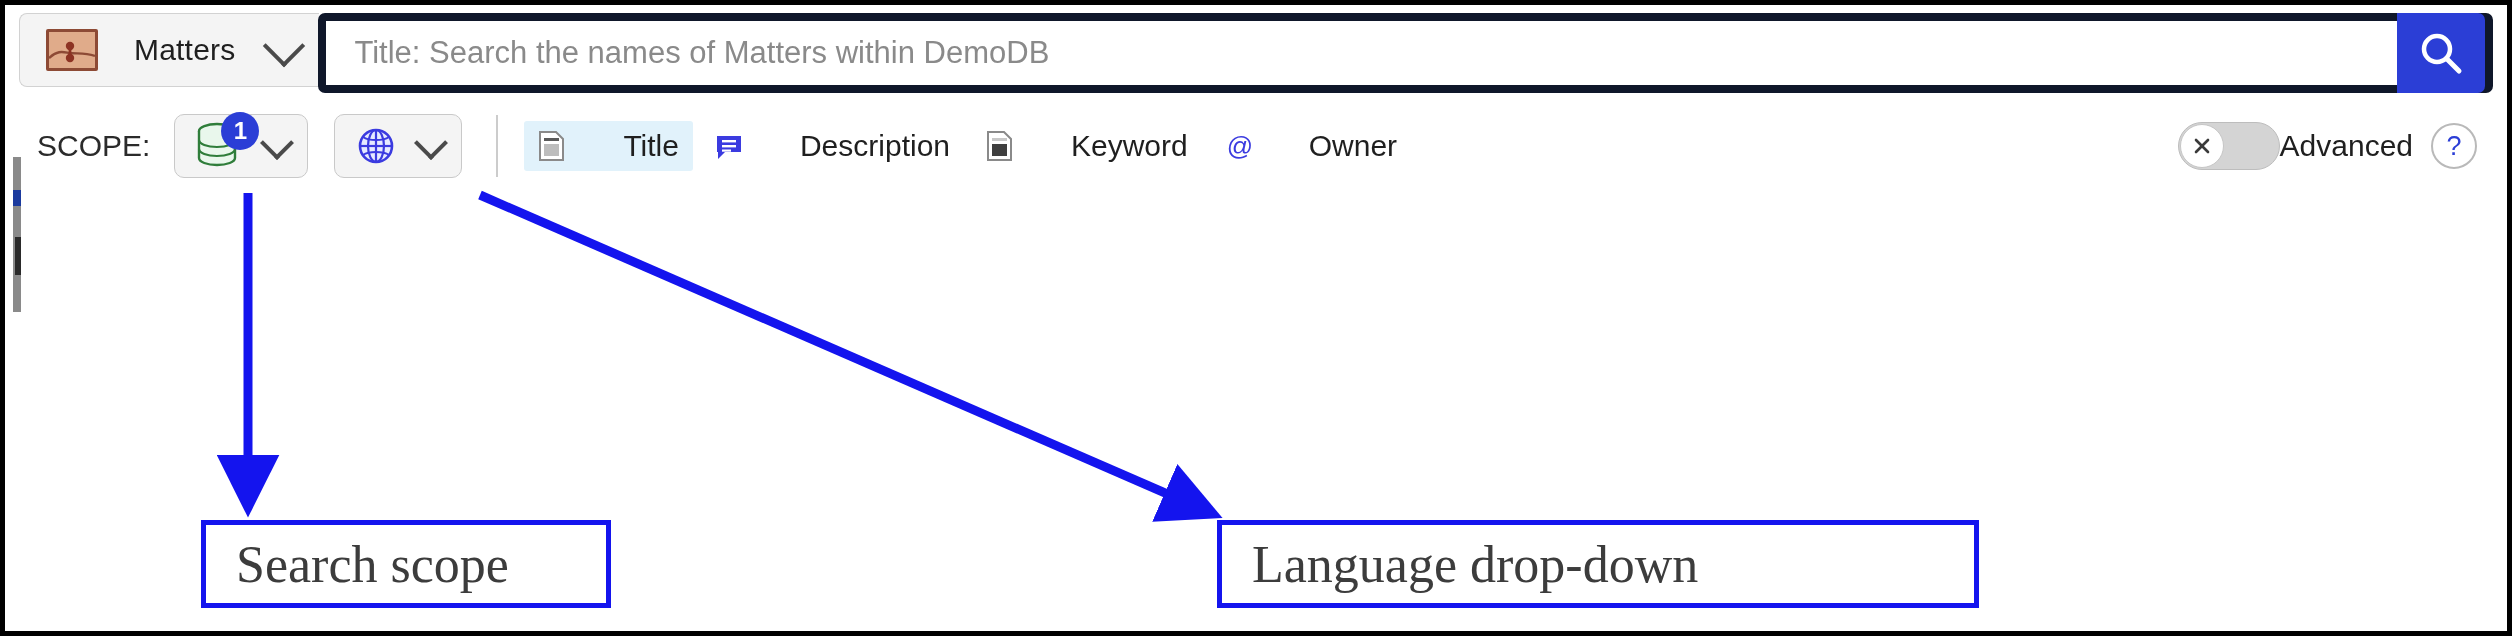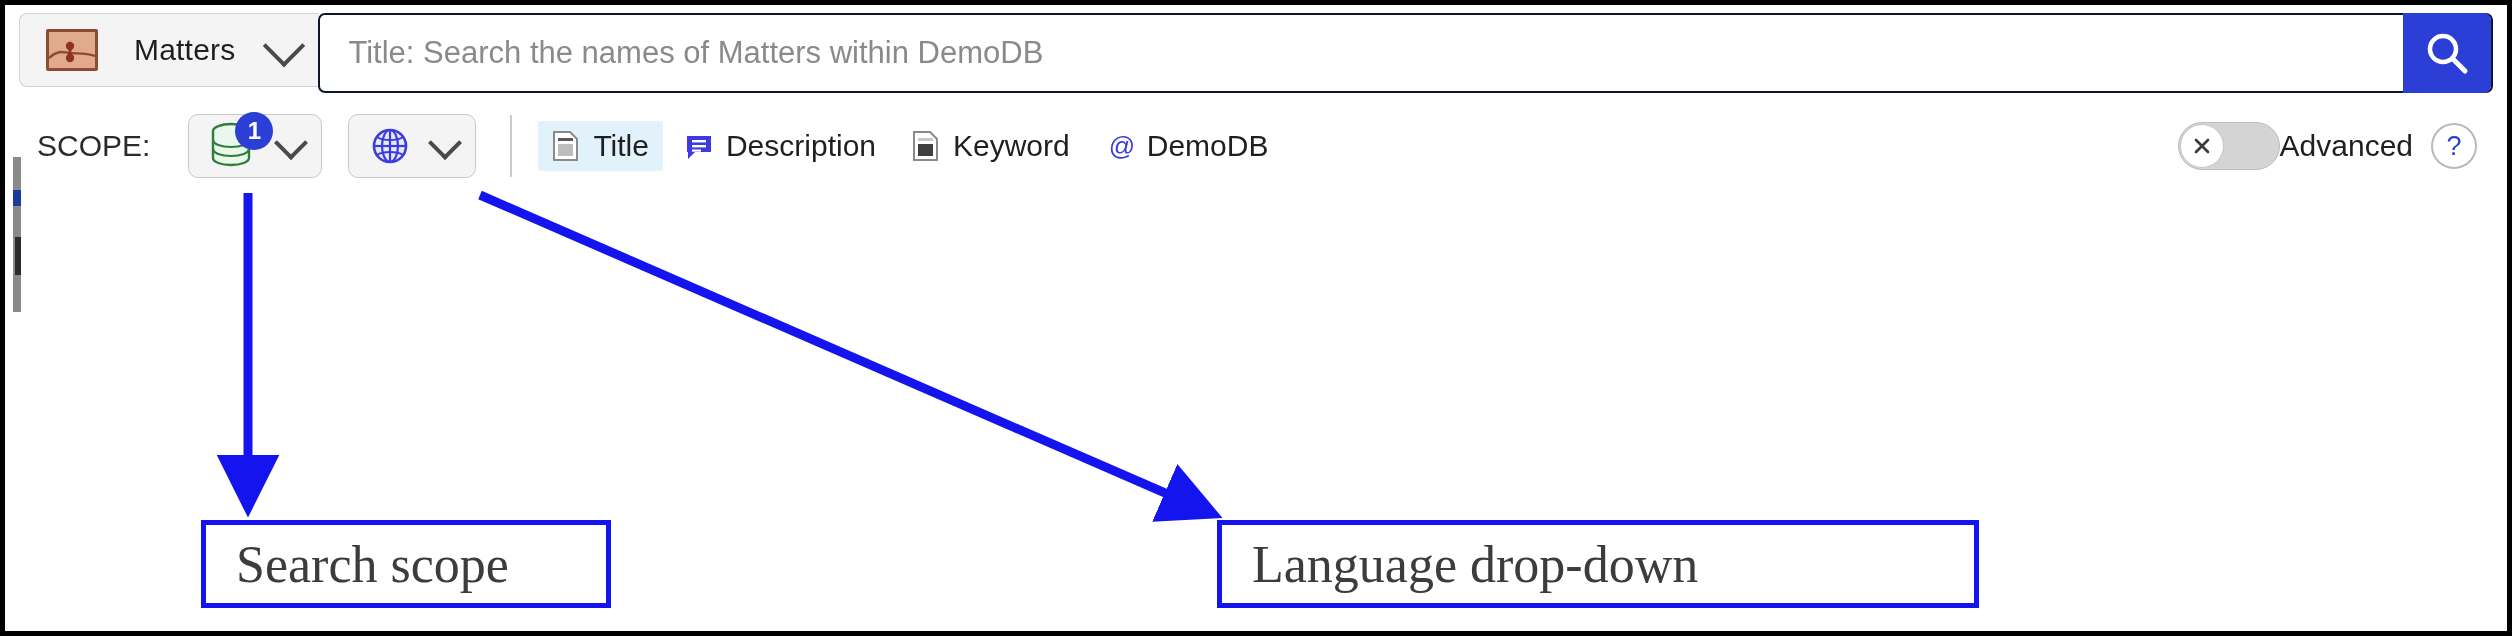--- a/index.html
+++ b/index.html
@@ -76,21 +76,21 @@
     margin-left: 34px;
     margin-bottom: 8px;
     flex: 0 0 auto;
   }
 
   .search-input-wrap {
     flex: 1 1 auto;
     position: relative;
     display: flex;
     align-items: center;
-    border: 2px solid #0f172a;
+    border: 8px solid #0f172a;
     border-radius: 7px;
     background: #ffffff;
     box-sizing: border-box;
     height: 80px;
     margin-left: -1px;
     z-index: 2;
   }
   .search-input {
     width: 100%;
     height: 100%;
@@ -128,21 +128,21 @@
     top: 96px;
     width: 2474px;
     height: 90px;
     display: flex;
     align-items: center;
     box-sizing: border-box;
   }
   .scope-label {
     font-size: 30px;
     color: #2b2b2b;
-    margin-right: 38px;
+    margin-right: 24px;
     margin-left: 18px;
     white-space: nowrap;
   }
   .pill-btn {
     display: flex;
     align-items: center;
     justify-content: center;
     background: #f4f4f4;
     border: 1px solid #c9c9c9;
     border-radius: 10px;
@@ -199,20 +199,21 @@
     align-items: center;
   }
   .field-chip {
     display: flex;
     align-items: center;
     padding: 8px 14px;
     border-radius: 3px;
     cursor: pointer;
     margin-right: 8px;
     white-space: nowrap;
+    gap: 44px;
   }
   .field-chip.active {
     background: #e1f2fb;
   }
   .field-chip .fi {
     width: 28px;
     height: 32px;
     margin-right: 13px;
     flex: 0 0 auto;
   }
@@ -426,21 +427,21 @@
         </span>
         <span class="flabel">Keyword</span>
       </div>
 
       <div class="field-chip">
         <span class="fi">
           <svg width="32" height="32" viewBox="0 0 32 32">
             <text x="16" y="25" font-family="Liberation Sans, sans-serif" font-size="26" fill="#3b3be0" text-anchor="middle">@</text>
           </svg>
         </span>
-        <span class="flabel">DemoDB</span>
+        <span class="flabel">Owner</span>
       </div>
     </div>
 
     <div class="spacer"></div>
 
     <div class="toggle-wrap">
       <span class="toggle">
         <span class="knob">
           <svg width="26" height="26" viewBox="0 0 26 26">
             <line x1="7" y1="7" x2="19" y2="19" stroke="#3a3a3a" stroke-width="2.6" stroke-linecap="round"></line>

